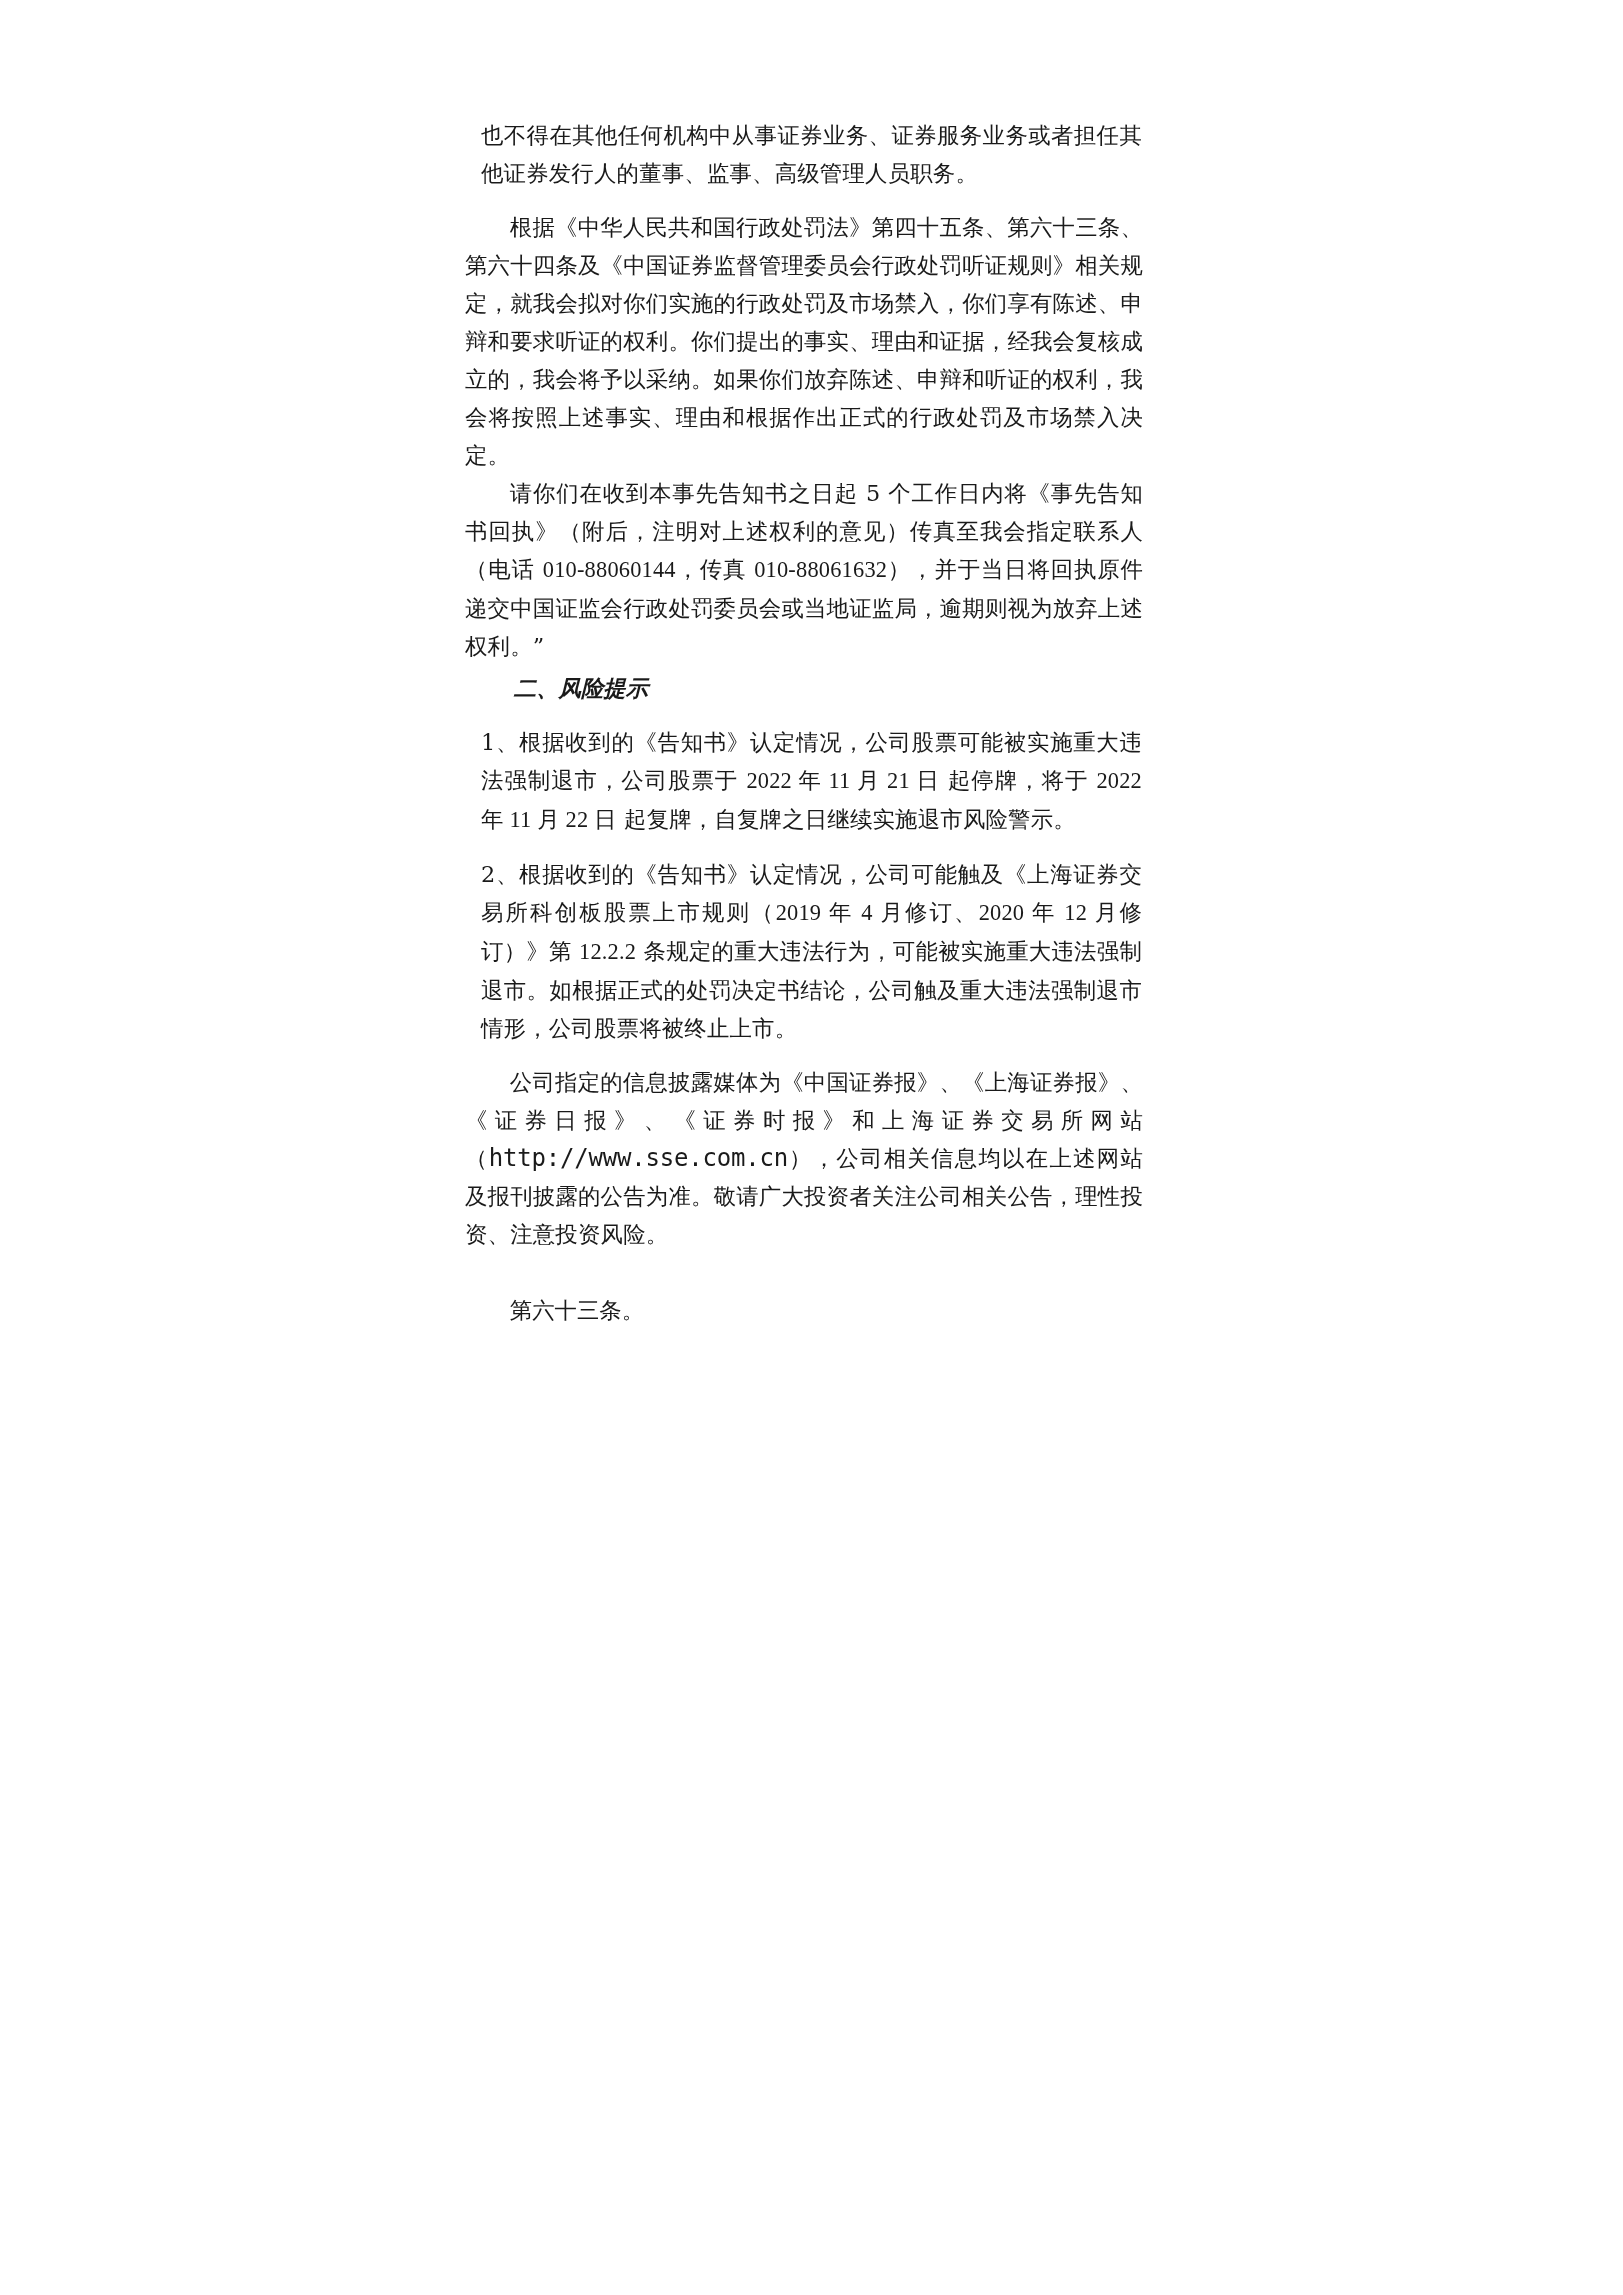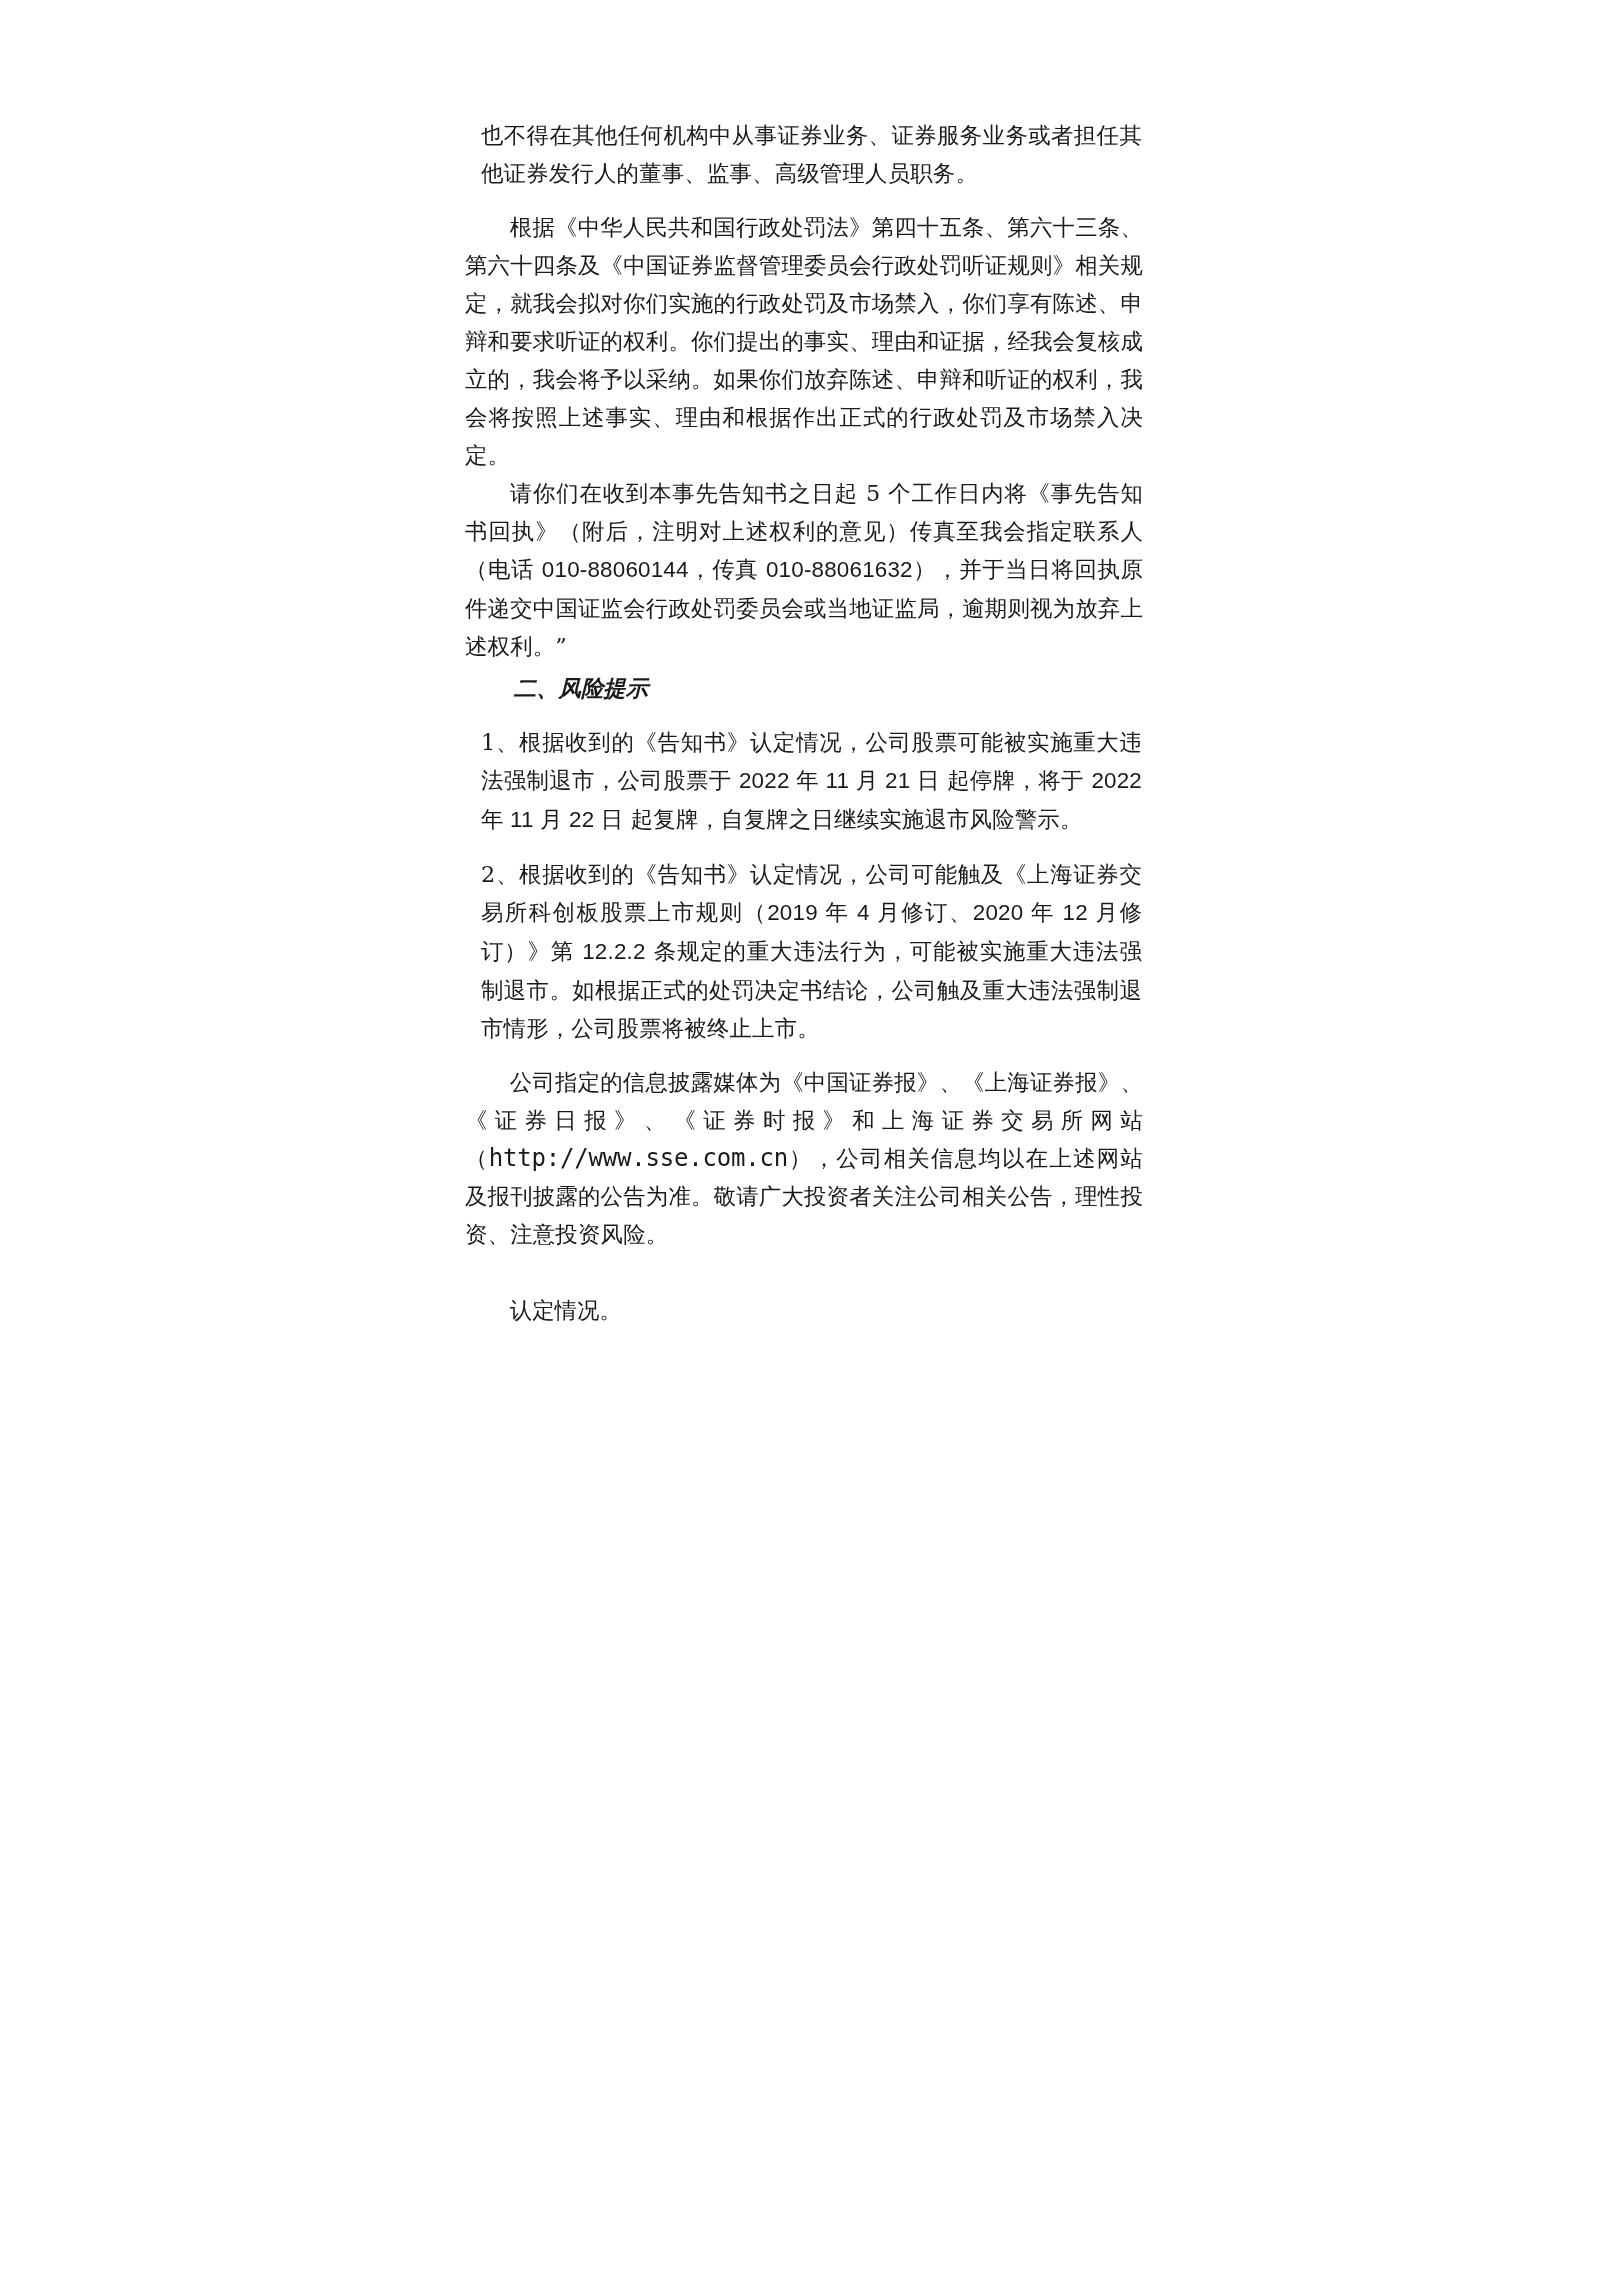--- a/index.html
+++ b/index.html
@@ -47,21 +47,21 @@
   }
   .spacer-line {
     height: 38px;
   }
   .mono {
     font-family: "DejaVu Sans Mono", "Liberation Mono", monospace;
     font-size: 24px;
     letter-spacing: -0.2px;
   }
   .num {
-    font-family: Liberation Sans, sans-serif;
+    font-family: Liberation Serif, serif;
   }
   .signature-block {
     margin-top: 0;
     text-align: right;
   }
   .sig-line {
     font-size: 22.4px;
     line-height: 38px;
     margin: 0;
     padding-right: 1.7px;
@@ -94,21 +94,21 @@
   <p class="heading">二、风险提示</p>
 
   <p class="body-text para-cont"><span>1、根据收到的《告知书》认定情况，公司股票可能被实施重大违法强制退市，公司股票于 </span><span class="num">2022 年 11 月 21 日</span><span> 起停牌，将于 </span><span class="num">2022 年 11 月 22 日</span><span> 起复牌，自复牌之日继续实施退市风险警示。</span></p>
 
   <p class="body-text para-cont"><span>2、根据收到的《告知书》认定情况，公司可能触及《上海证券交易所科创板股票上市规则（</span><span class="num">2019 年 4 月修订</span><span>、</span><span class="num">2020 年 12 月修订</span><span>）》第 </span><span class="num">12.2.2</span><span> 条规定的重大违法行为，可能被实施重大违法强制退市。如根据正式的处罚决定书结论，公司触及重大违法强制退市情形，公司股票将被终止上市。</span></p>
 
   <p class="body-text para"><span>公司指定的信息披露媒体为《中国证券报》、《上海证券报》、《证券日报》、《证券时报》和上海证券交易所网站（</span><span class="mono">http://www.sse.com.cn</span><span>），公司相关信息均以在上述网站及报刊披露的公告为准。敬请广大投资者关注公司相关公告，理性投资、注意投资风险。</span></p>
 
   <div class="spacer-line"></div>
 
-  <p class="notice-line">认定情况。</p>
+  <p class="notice-line">第六十三条。</p>
 
   <div class="spacer-line"></div>
 
   <div class="signature-block">
     <p class="sig-line">广东紫晶信息存储技术股份有限公司董事会</p>
     <p class="sig-date num">2022 年 11 月 19 日</p>
   </div>
 
 </div>
 

